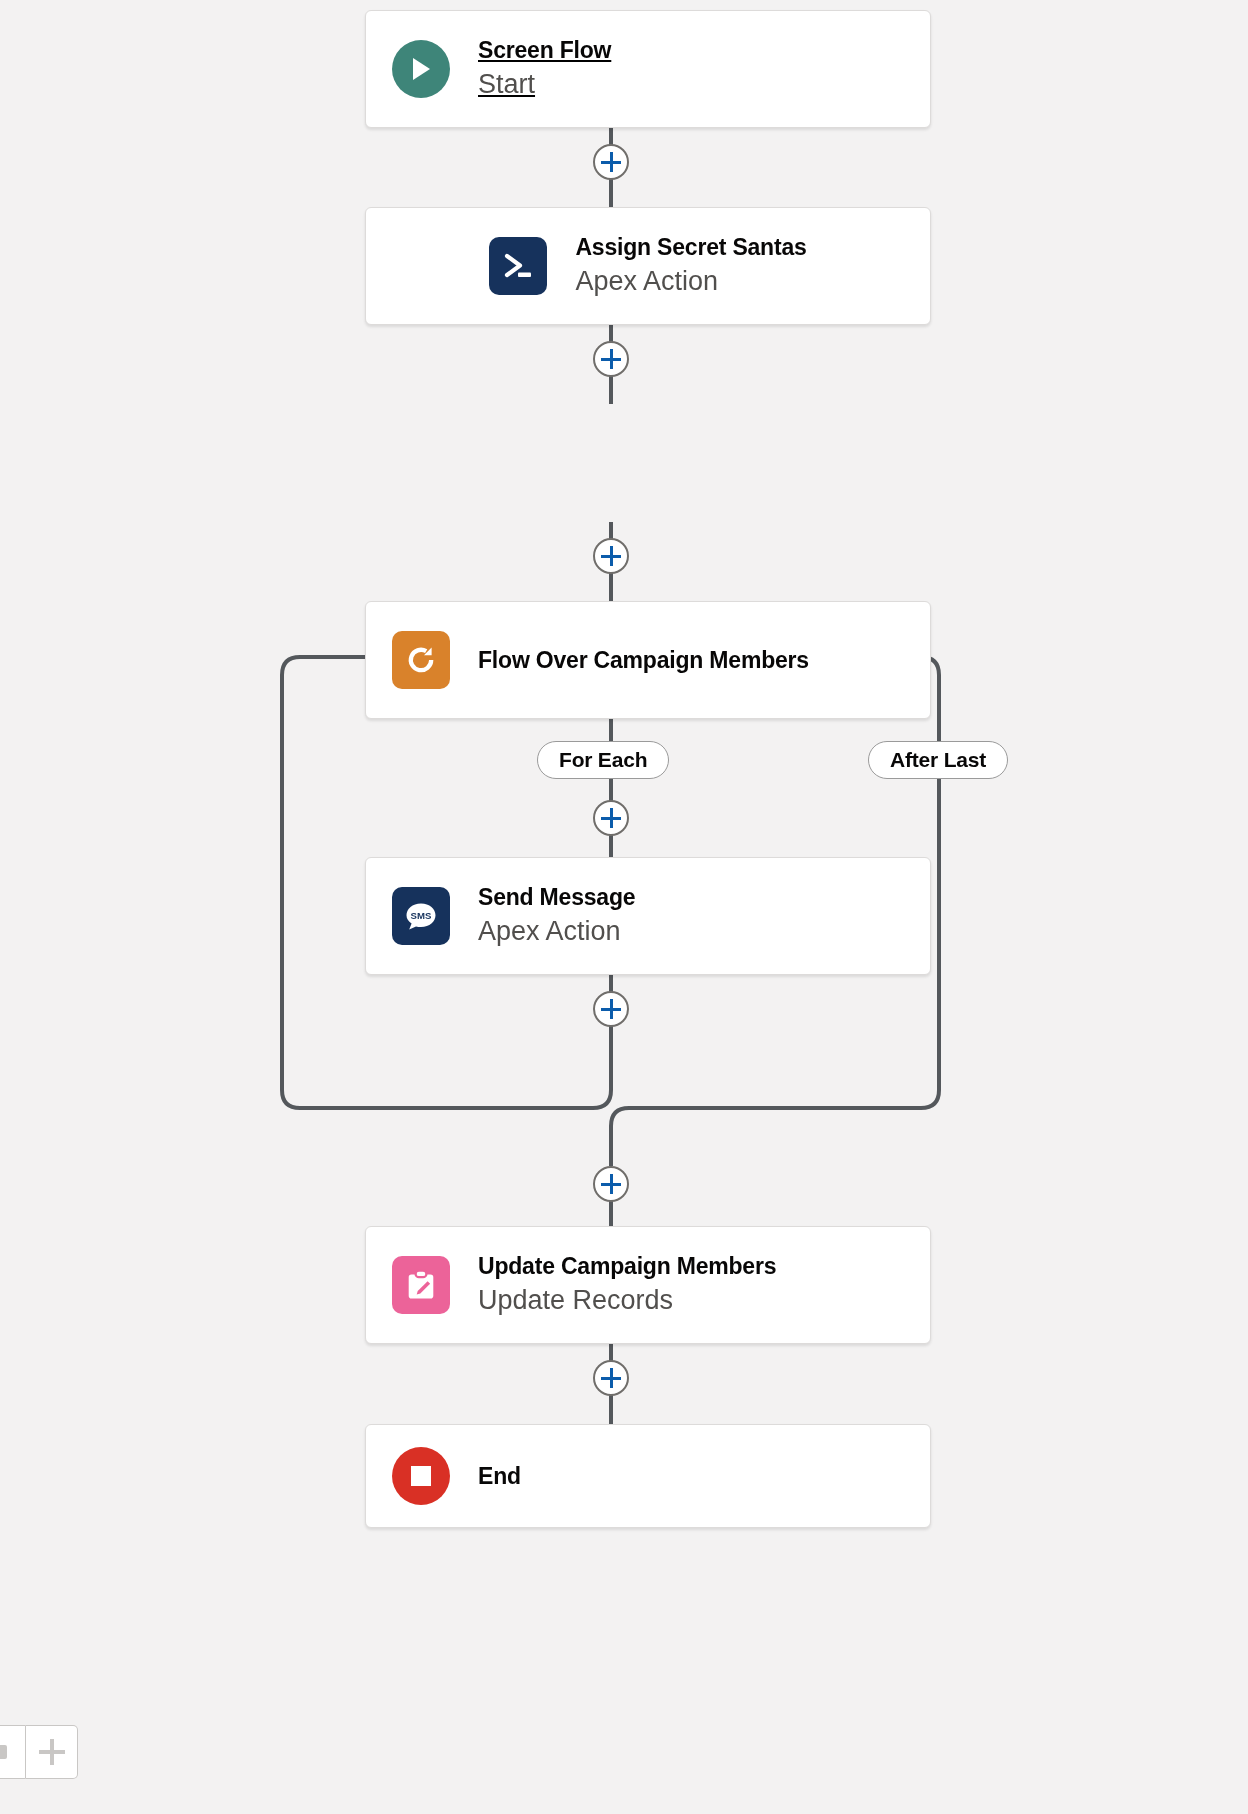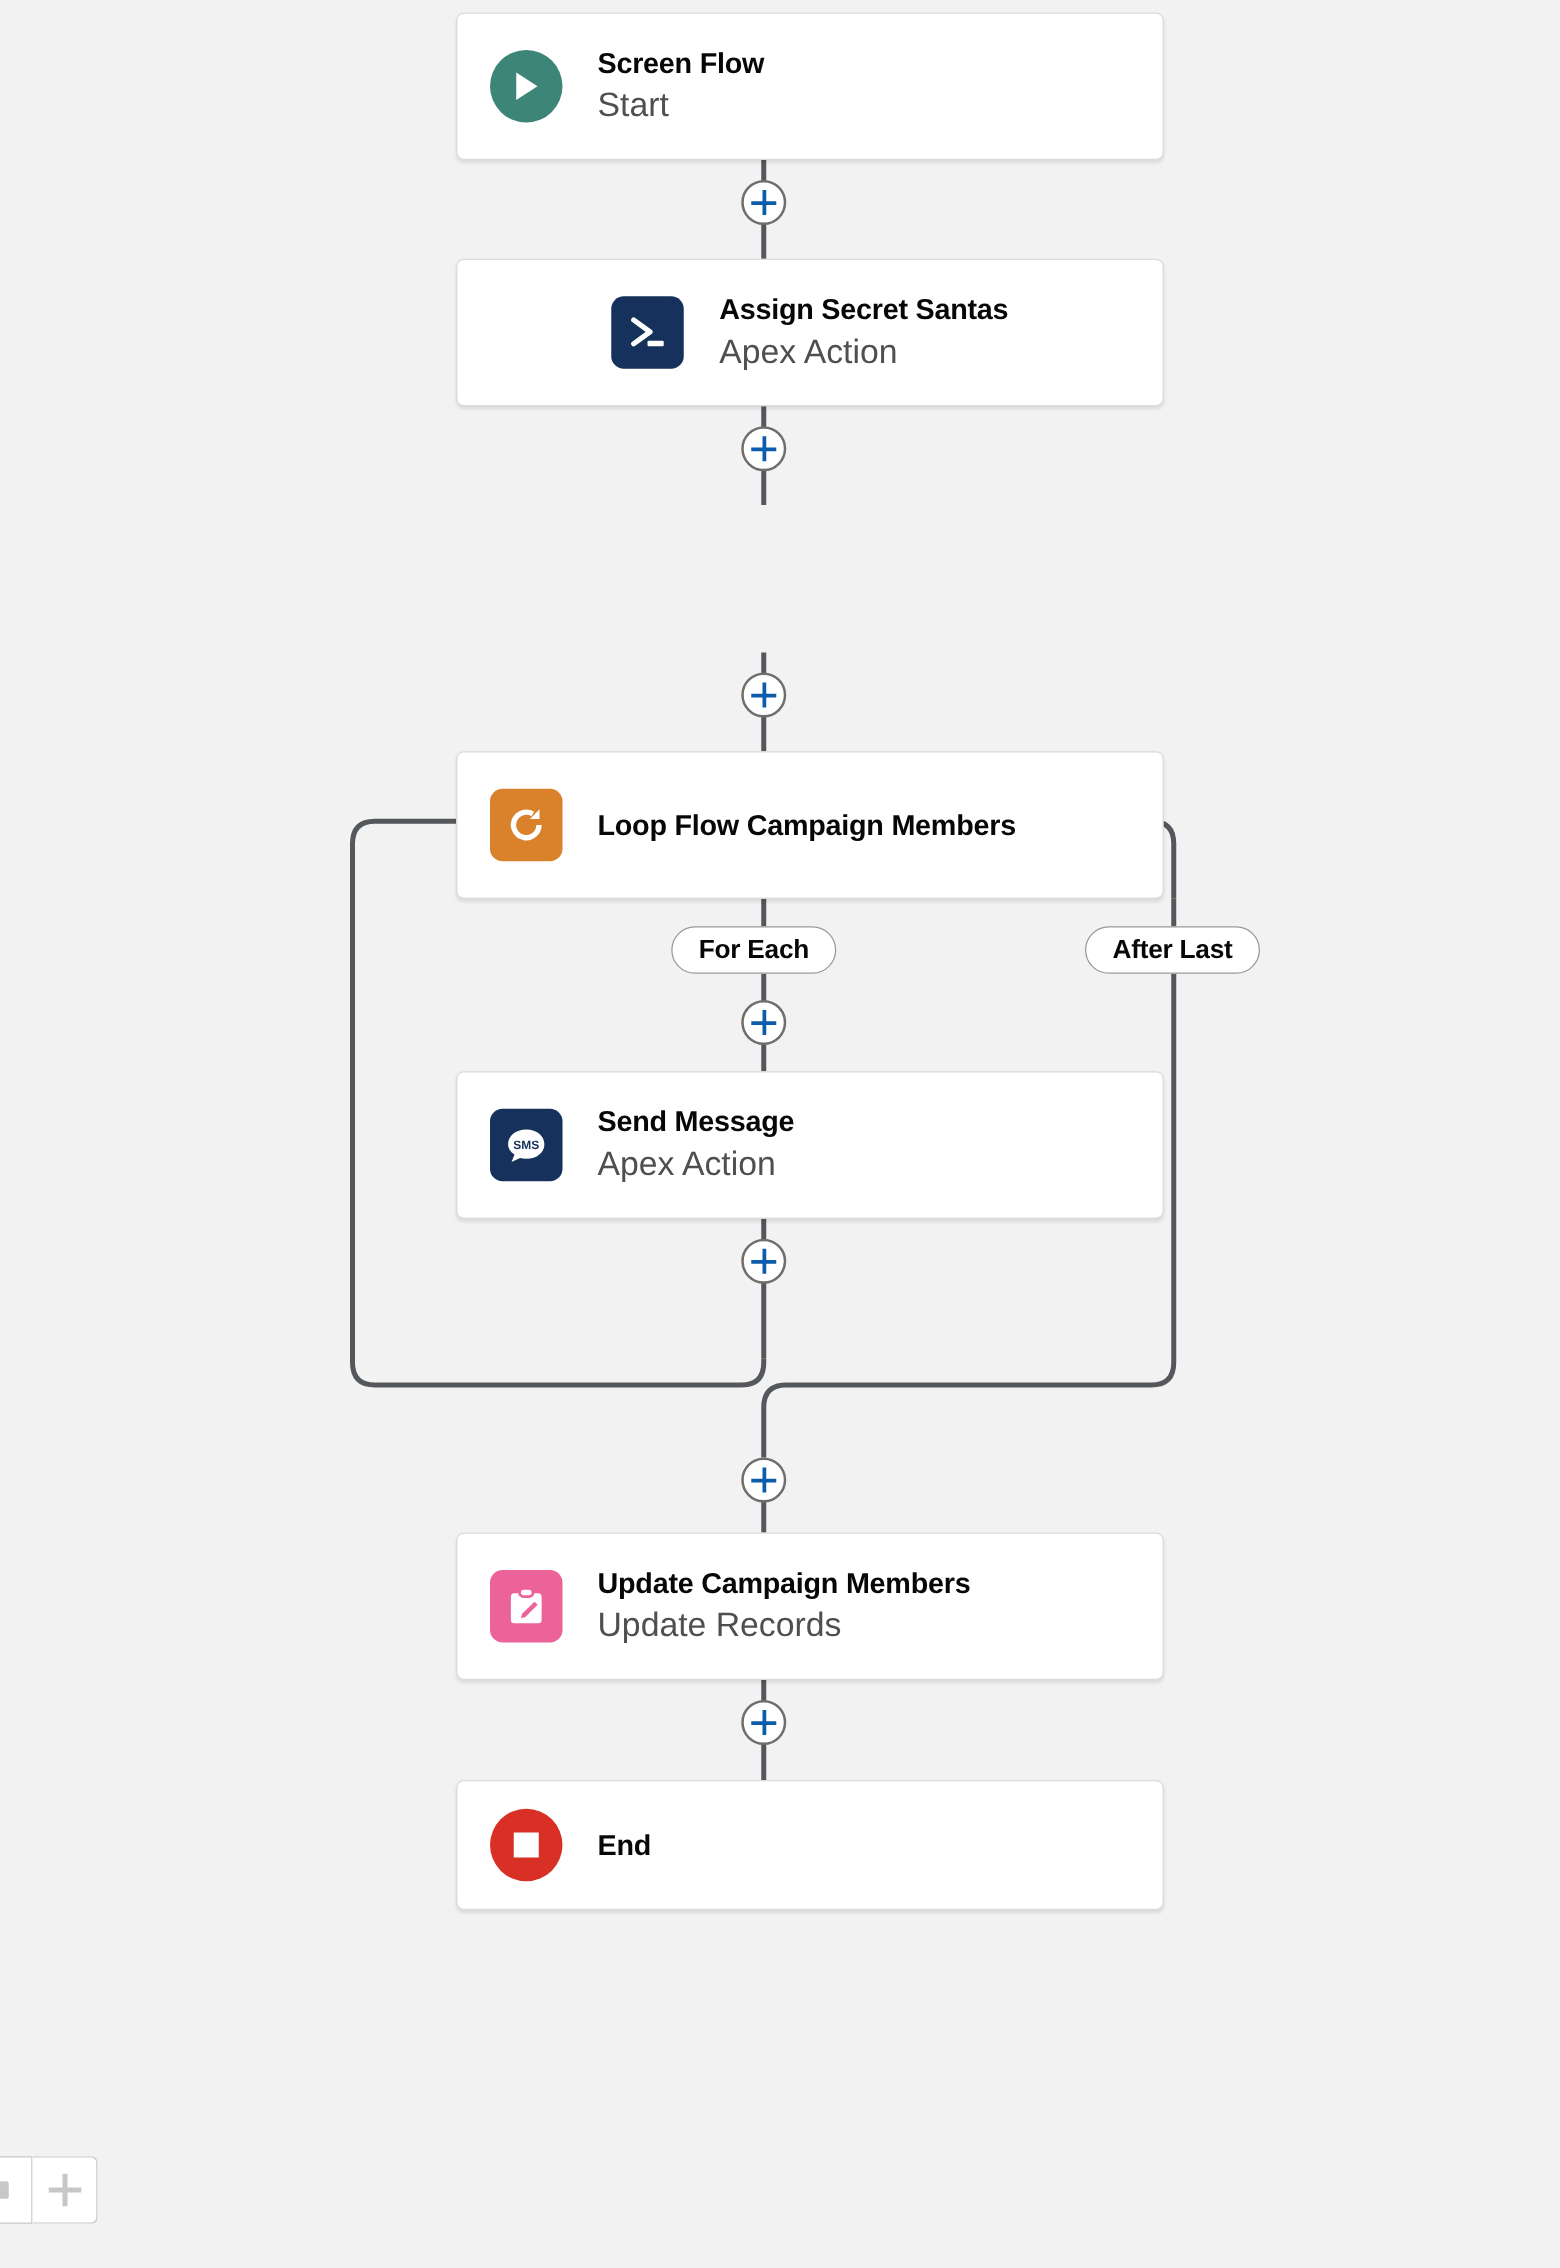--- a/index.html
+++ b/index.html
@@ -154,21 +154,21 @@
       <path d="M 939 779 L 939 1090 Q 939 1108 921 1108 L 629 1108 Q 611 1108 611 1126 L 611 1166"></path>
 
       <path d="M 857 657 L 921 657 Q 939 657 939 675 L 939 719"></path>
 
       <line x1="611" y1="1184" x2="611" y2="1226"></line>
 
       <line x1="611" y1="1344" x2="611" y2="1424"></line>
     </g>
   </svg>
 
-  <div class="node tall" style="left:365px; top:10px;">
+  <div class="node tall" style="left:365px; top:10px;text-decoration:underline;">
     <div class="node-icon" style="background:transparent; padding:0;">
       <div class="circ-icon" style="background:#3e8579;">
         <svg width="26" height="28" viewBox="0 0 26 28">
           <path d="M5 3 L22 14 L5 25 Z" fill="#ffffff"></path>
         </svg>
       </div>
     </div>
     <div class="node-text">
       <div class="node-title">Screen Flow</div>
       <div class="node-sub">Start</div>
@@ -190,21 +190,21 @@
 
 
   <div class="node tall" style="left:365px; top:601px;">
     <div class="node-icon" style="background:#d9822b;">
       <svg width="38" height="38" viewBox="0 0 38 38">
         <path d="M29.2 19 A10.2 10.2 0 1 1 24.2 10.2" fill="none" stroke="#ffffff" stroke-width="4.3" stroke-linecap="butt"></path>
         <path d="M29.6 6.4 L29.6 14.2 L22 14.2 Z" fill="#ffffff"></path>
       </svg>
     </div>
     <div class="node-text">
-      <div class="node-title">Loop Flow Campaign Members</div>
+      <div class="node-title">Flow Over Campaign Members</div>
     </div>
   </div>
 
   <div class="node tall" style="left:365px; top:857px;">
     <div class="node-icon" style="background:#16325c;">
       <svg width="40" height="40" viewBox="0 0 40 40">
         <path d="M20 7.5 C28.6 7.5 34.5 12.8 34.5 19.3 C34.5 25.8 28.6 31 20 31
                  C18.2 31 16.5 30.8 15 30.4 L8.2 33.6 L10.6 27.6
                  C7.3 25.5 5.5 22.6 5.5 19.3 C5.5 12.8 11.4 7.5 20 7.5 Z" fill="#ffffff"></path>
         <text x="20" y="23.4" font-family="Liberation Sans, sans-serif" font-size="9.6" font-weight="bold" fill="#16325c" text-anchor="middle">SMS</text>

